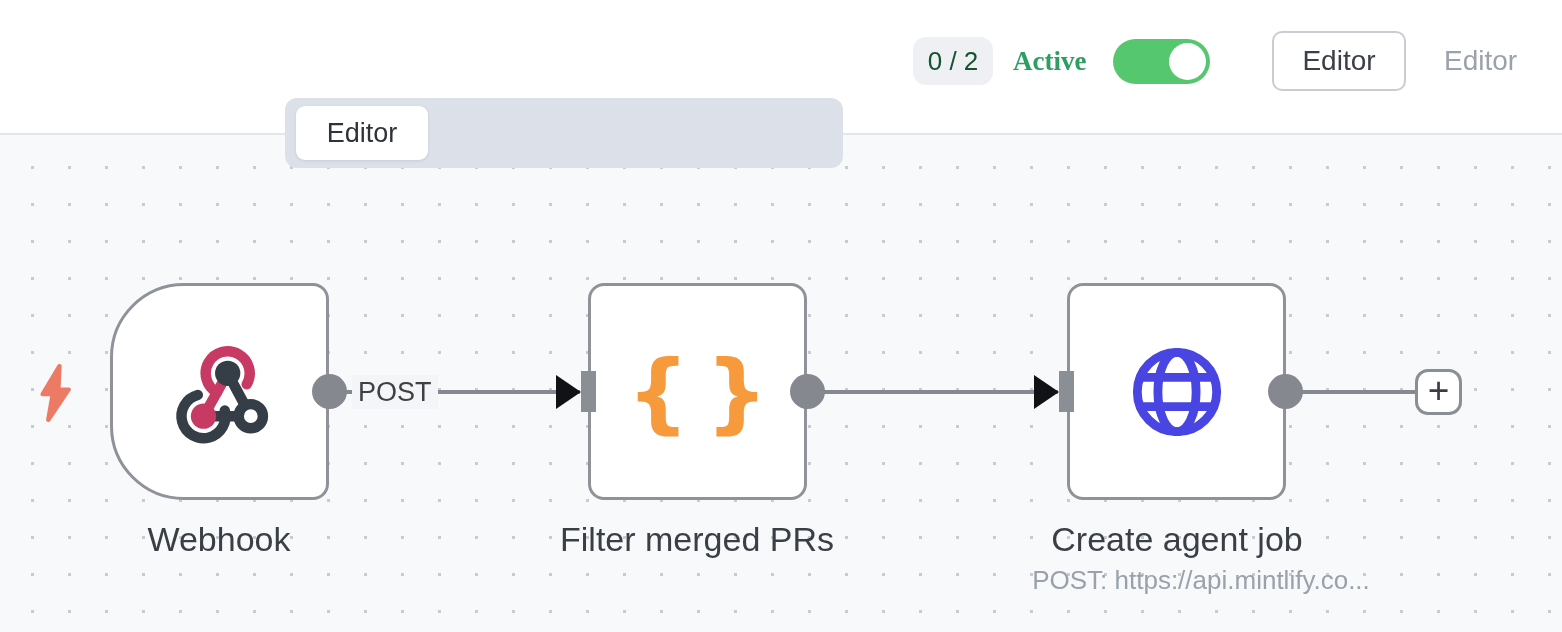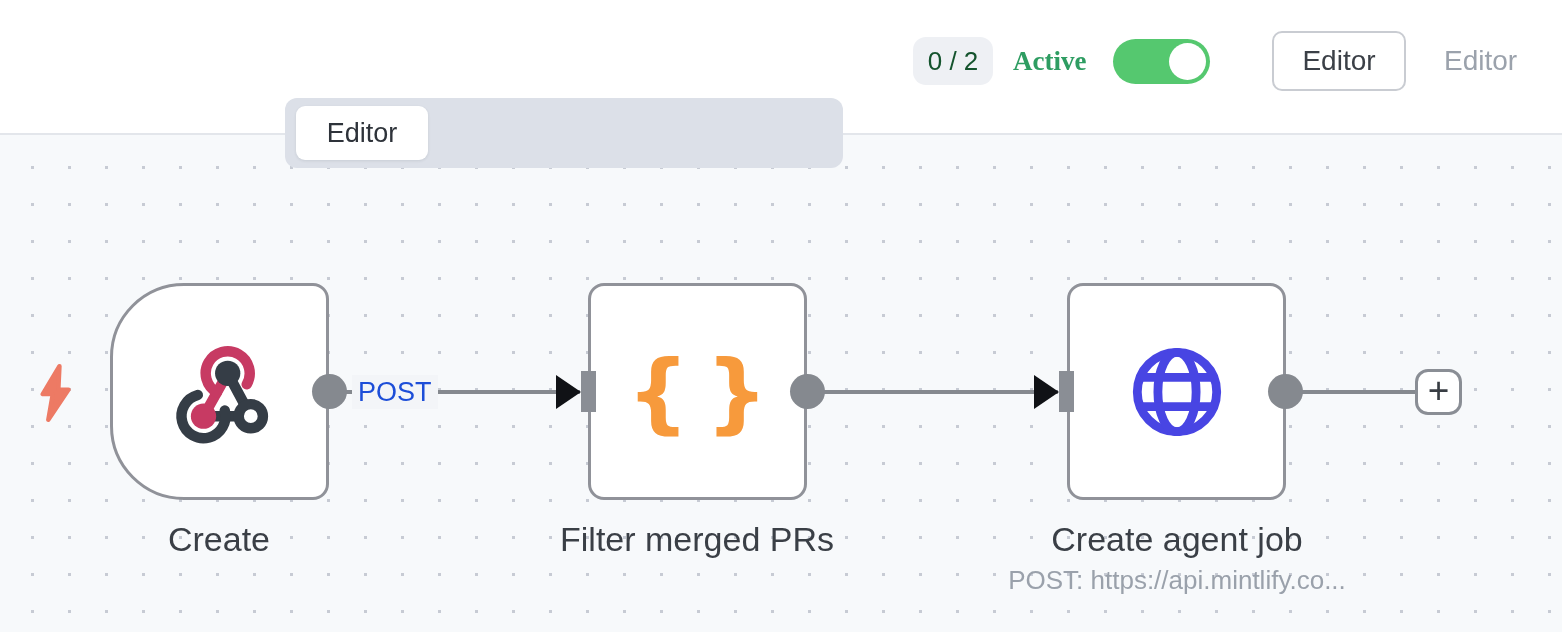--- a/index.html
+++ b/index.html
@@ -98,40 +98,40 @@
     position: absolute; width: 15px; height: 41px; background: #8a8e95;
     top: 236px; cursor: pointer;
   }
   .arrowhead {
     position: absolute; width: 0; height: 0; top: 240px;
     border-top: 17px solid transparent; border-bottom: 17px solid transparent;
     border-left: 25px solid #101216;
   }
   .conn-label {
     position: absolute; top: 240px; height: 34px; padding: 0 6px;
-    background: #f3f5f8; color: #1d4ed8; font-size: 27px;
+    background: #f3f5f8; color: #404040; font-size: 27px;
     display: flex; align-items: center; z-index: 2;
   }
   .plus-btn {
     position: absolute; left: 1415px; top: 234px; width: 47px; height: 46px;
     background: #fff; border: 3px solid #8a8e95; border-radius: 13px;
     display: flex; align-items: center; justify-content: center;
     color: #383d43; font-size: 37px; font-weight: 300; line-height: 1;
     cursor: pointer; padding-bottom: 4px;
   }
 
   .node-title {
     position: absolute; top: 385px; font-size: 34px; font-weight: 500;
     color: #3a3f46; text-align: center;
   }
   .title-webhook { left: 60px;  width: 318px; }
   .title-filter  { left: 538px; width: 318px; }
   .title-http    { left: 1018px; width: 318px; }
   .node-subtitle {
-    position: absolute; left: 947px; top: 430px; width: 460px;
+    position: absolute; left: 971px; top: 430px; width: 460px;
     font-size: 26px; color: #9aa1ab; text-align: center;
     white-space: nowrap; overflow: hidden;
   }
 
   .bolt { position: absolute; left: 33px; top: 229px; }
 </style>
 </head>
 <body>
 
 <div class="stage">
@@ -193,19 +193,19 @@
     <div class="arrowhead" style="left:556px;"></div>
     <div class="in-rect" style="left:581px;"></div>
 
     <div class="out-dot" style="left:790px;"></div>
     <div class="arrowhead" style="left:1034px;"></div>
     <div class="in-rect" style="left:1059px;"></div>
 
     <div class="out-dot" style="left:1268px;"></div>
     <div class="plus-btn">+</div>
 
-    <div class="node-title title-webhook">Create</div>
+    <div class="node-title title-webhook">Webhook</div>
     <div class="node-title title-filter">Filter merged PRs</div>
     <div class="node-title title-http">Create agent job</div>
     <div class="node-subtitle">POST: https://api.mintlify.co...</div>
 
   </div>
 </div>
 
 </body></html>

